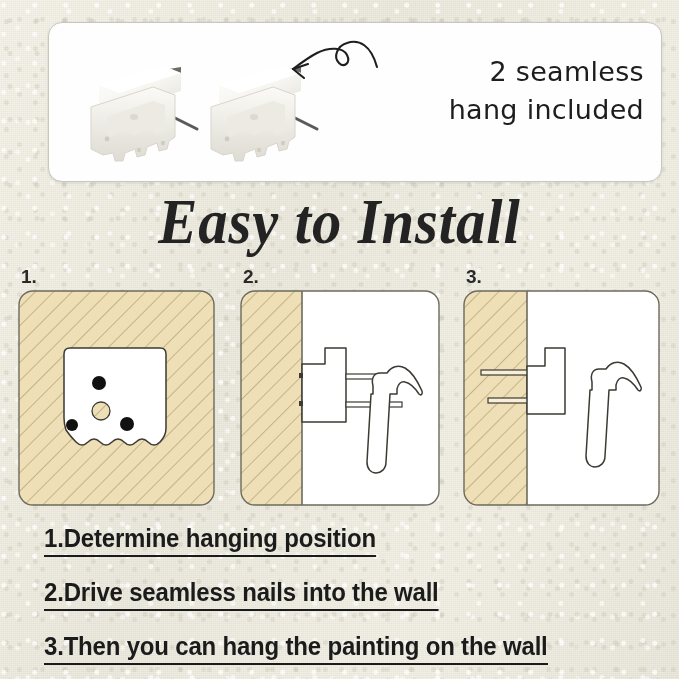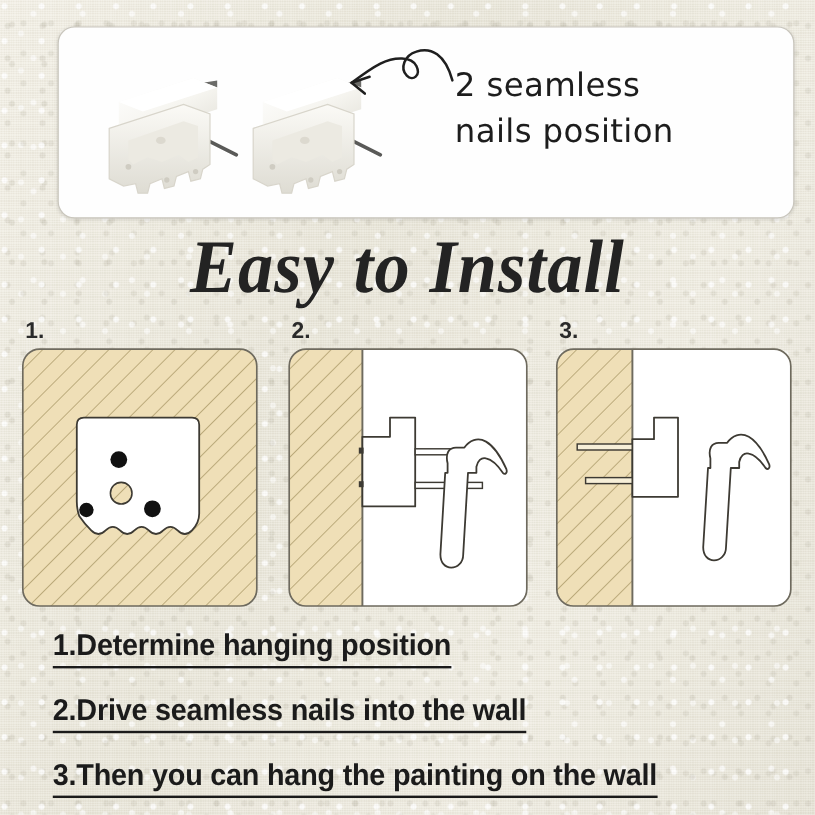--- a/index.html
+++ b/index.html
@@ -37,21 +37,21 @@
     background:#fefefe;border:1px solid #c9c6bd;border-radius:14px;
     box-shadow:0 1px 3px rgba(0,0,0,.10);
   }
   .clip{position:absolute;}
   .clip svg{display:block;}
   .arrow{position:absolute;left:222px;top:10px;width:110px;height:62px;}
   .card-text{
     position:absolute;left:330px;top:30px;width:265px;
     font-family:"DejaVu Sans", sans-serif;
     font-size:27px;line-height:1.42;color:#1d1d1d;font-weight:400;
-    text-align:left;letter-spacing:.3px;
+    text-align:right;letter-spacing:.3px;
   }
   .card-text div{white-space:nowrap;}
 
   
   .heading{
     position:absolute;left:0;top:186px;width:679px;text-align:center;
     font-family:"Liberation Serif", serif;
     font-weight:700;font-style:italic;
     font-size:63px;letter-spacing:1px;color:#232323;
     transform:scaleX(.93);
@@ -150,21 +150,21 @@
   <div class="arrow">
     <svg width="110" height="62" viewBox="0 0 110 62">
       <path d="M106,34 C100,12 88,6 76,10 C66,13 62,24 68,30 C73,35 80,30 76,22
                C72,14 58,14 46,20 C38,24 30,30 22,36" fill="none" stroke="#1f1f1f" stroke-width="2.1" stroke-linecap="round"></path>
       <path d="M22,36 L37,31 M22,36 L33,45" fill="none" stroke="#1f1f1f" stroke-width="2.1" stroke-linecap="round"></path>
     </svg>
   </div>
 
   <div class="card-text">
     <div>2 seamless</div>
-    <div>nails position</div>
+    <div>hang included</div>
   </div>
 </div>
 
 <div class="heading">Easy to Install</div>
 
 <div class="steps">
 
   <div class="step s1">
     <div class="step-num">1.</div>
     <div class="panel">

